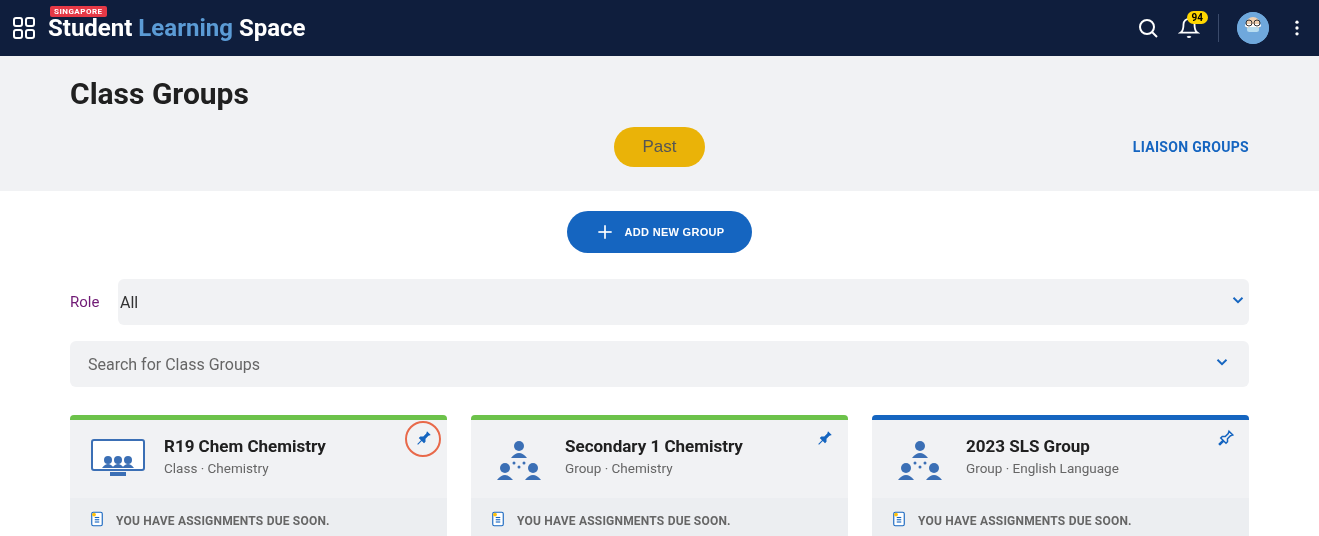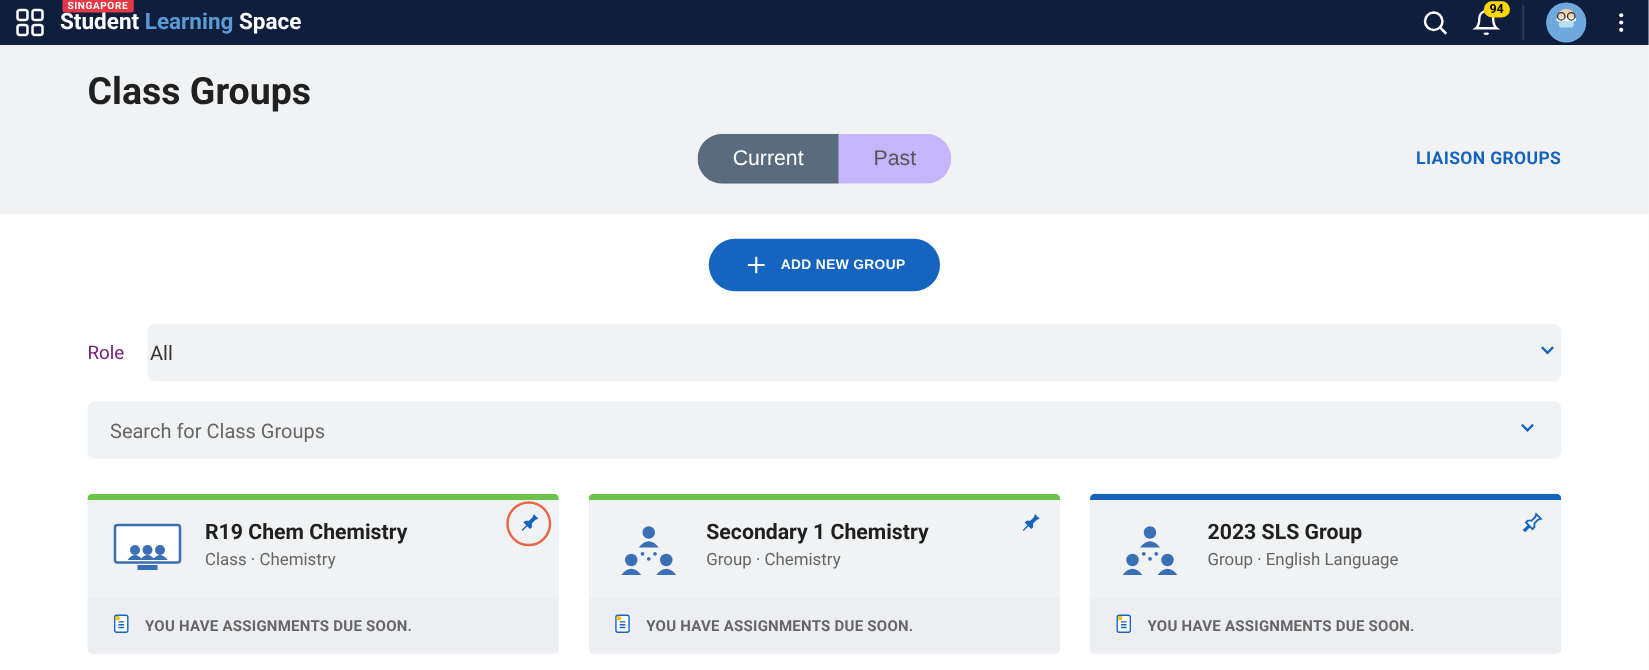--- a/index.html
+++ b/index.html
@@ -1,37 +1,37 @@
 <!DOCTYPE html>
 <html><head>
   <meta charset="utf-8">
   <style>
     * { margin: 0; padding: 0; box-sizing: border-box; }
     body { font-family: -apple-system, BlinkMacSystemFont, 'Segoe UI', Roboto, sans-serif; background: #f1f2f4; width: 1319px; height: 536px; overflow: hidden; }
     
-    .header { background: #0f1e3d; height: 36px; display: flex; align-items: center; padding: 0 12px; justify-content: space-between; }
+    .header { background: #0f1e3d; height: 56px; display: flex; align-items: center; padding: 0 12px; justify-content: space-between; }
     .header-left { display: flex; align-items: center; gap: 12px; }
     .apps-icon { width: 24px; height: 24px; cursor: pointer; }
     .logo-text { display: flex; align-items: flex-start; flex-direction: column; position: relative; }
     .badge-singapore { background: #e63946; color: white; font-size: 8px; font-weight: 700; padding: 1px 4px; border-radius: 2px; letter-spacing: 0.5px; position: absolute; top: -10px; left: 2px; }
-    .logo-main { color: white; font-size: 18px; font-weight: 700; line-height: 1; text-align: center; }
+    .logo-main { color: white; font-size: 24px; font-weight: 700; line-height: 1; text-align: center; }
     .logo-main .learning { color: #5b9bd5; }
     
     .header-right { display: flex; align-items: center; gap: 18px; }
     .header-icon { color: white; cursor: pointer; display: flex; align-items: center; position: relative; }
     .notif-badge { position: absolute; top: -6px; right: -8px; background: #ffd700; color: #000; font-size: 10px; font-weight: 700; border-radius: 10px; padding: 1px 5px; }
     .avatar { width: 32px; height: 32px; border-radius: 50%; background: #6fa8dc; display: flex; align-items: center; justify-content: center; overflow: hidden; }
     .divider-v { width: 1px; height: 28px; background: #3a4a6a; }
     
     .page-header { padding: 20px 70px 16px; }
     .page-title { font-size: 30px; font-weight: 700; color: #202020; }
     
     .tabs-row { display: flex; align-items: center; justify-content: center; position: relative; padding: 0 70px 24px; }
     .tab-pill { display: flex; border-radius: 24px; overflow: hidden; background: #fff; }
-    .tab { padding: 10px 28px; font-size: 17px; cursor: pointer; border: none; background: #c4b5fd; color: #555; }
+    .tab { padding: 10px 28px; font-size: 17px; cursor: pointer; border: none; background: #eab308; color: #555; }
     .tab.active { background: #5a6b7d; color: #fff; }
     .liaison-link { position: absolute; right: 70px; color: #1565c0; font-weight: 700; font-size: 14px; letter-spacing: 0.3px; cursor: pointer; }
     
     .content-area { background: #fff; padding: 20px 70px 30px; }
     .add-group-btn { display: flex; align-items: center; gap: 10px; background: #1565c0; color: white; border: none; border-radius: 24px; padding: 11px 28px; font-size: 11px; font-weight: 700; letter-spacing: 0.3px; cursor: pointer; margin: 0 auto; }
     
     .filter-row { display: flex; align-items: center; gap: 18px; margin-top: 26px; }
     .role-label { font-size: 15px; color: #701a75; width: 30px; }
     .select-box { flex: 1; background: #f1f2f4; border-radius: 6px; padding: 12px 2px; display: flex; align-items: center; justify-content: space-between; cursor: pointer; font-size: 16px; color: #333; }
     .chevron { color: #1565c0; }
@@ -103,21 +103,20 @@
     </div>
   </div>
 </div>
 
 <div class="page-header">
   <h1 class="page-title">Class Groups</h1>
 </div>
 
 <div class="tabs-row">
   <div class="tab-pill">
-    <button class="tab active">Current</button>
     <button class="tab">Past</button>
   </div>
   <a class="liaison-link">LIAISON GROUPS</a>
 </div>
 
 <div class="content-area">
   <button class="add-group-btn">
     <svg width="20" height="20" viewBox="0 0 24 24" fill="none" stroke="white" stroke-width="2">
         <line x1="12" y1="4" x2="12" y2="20"></line>
         <line x1="4" y1="12" x2="20" y2="12"></line>

